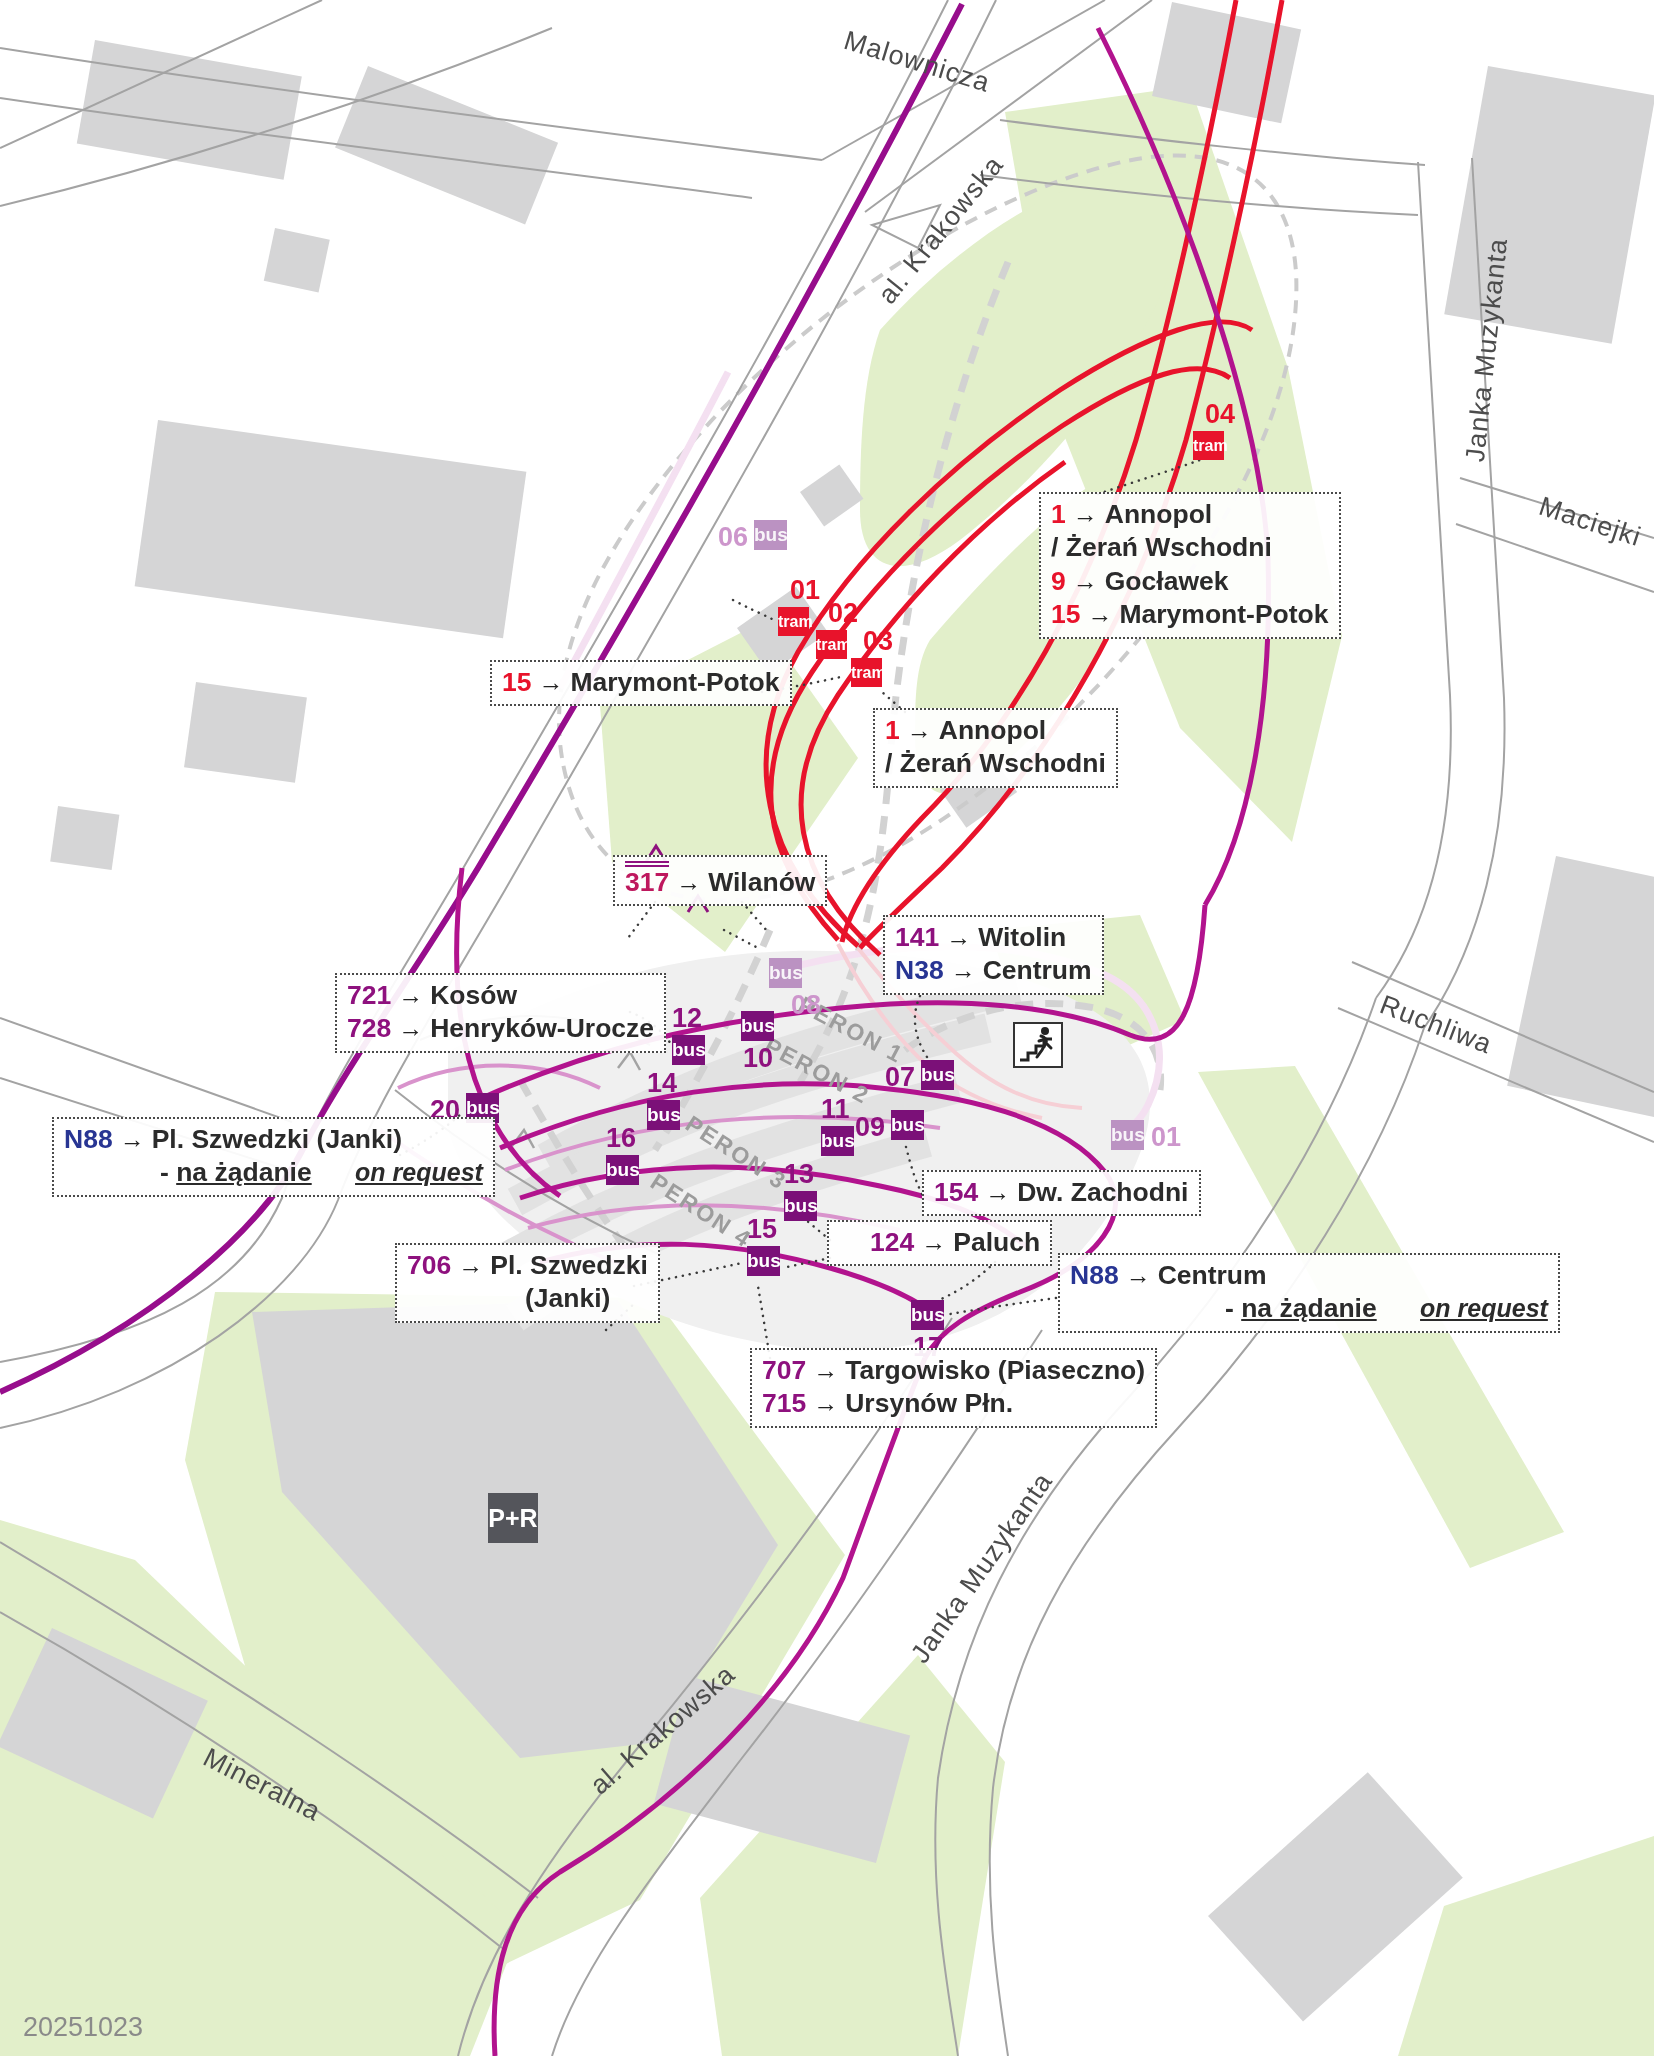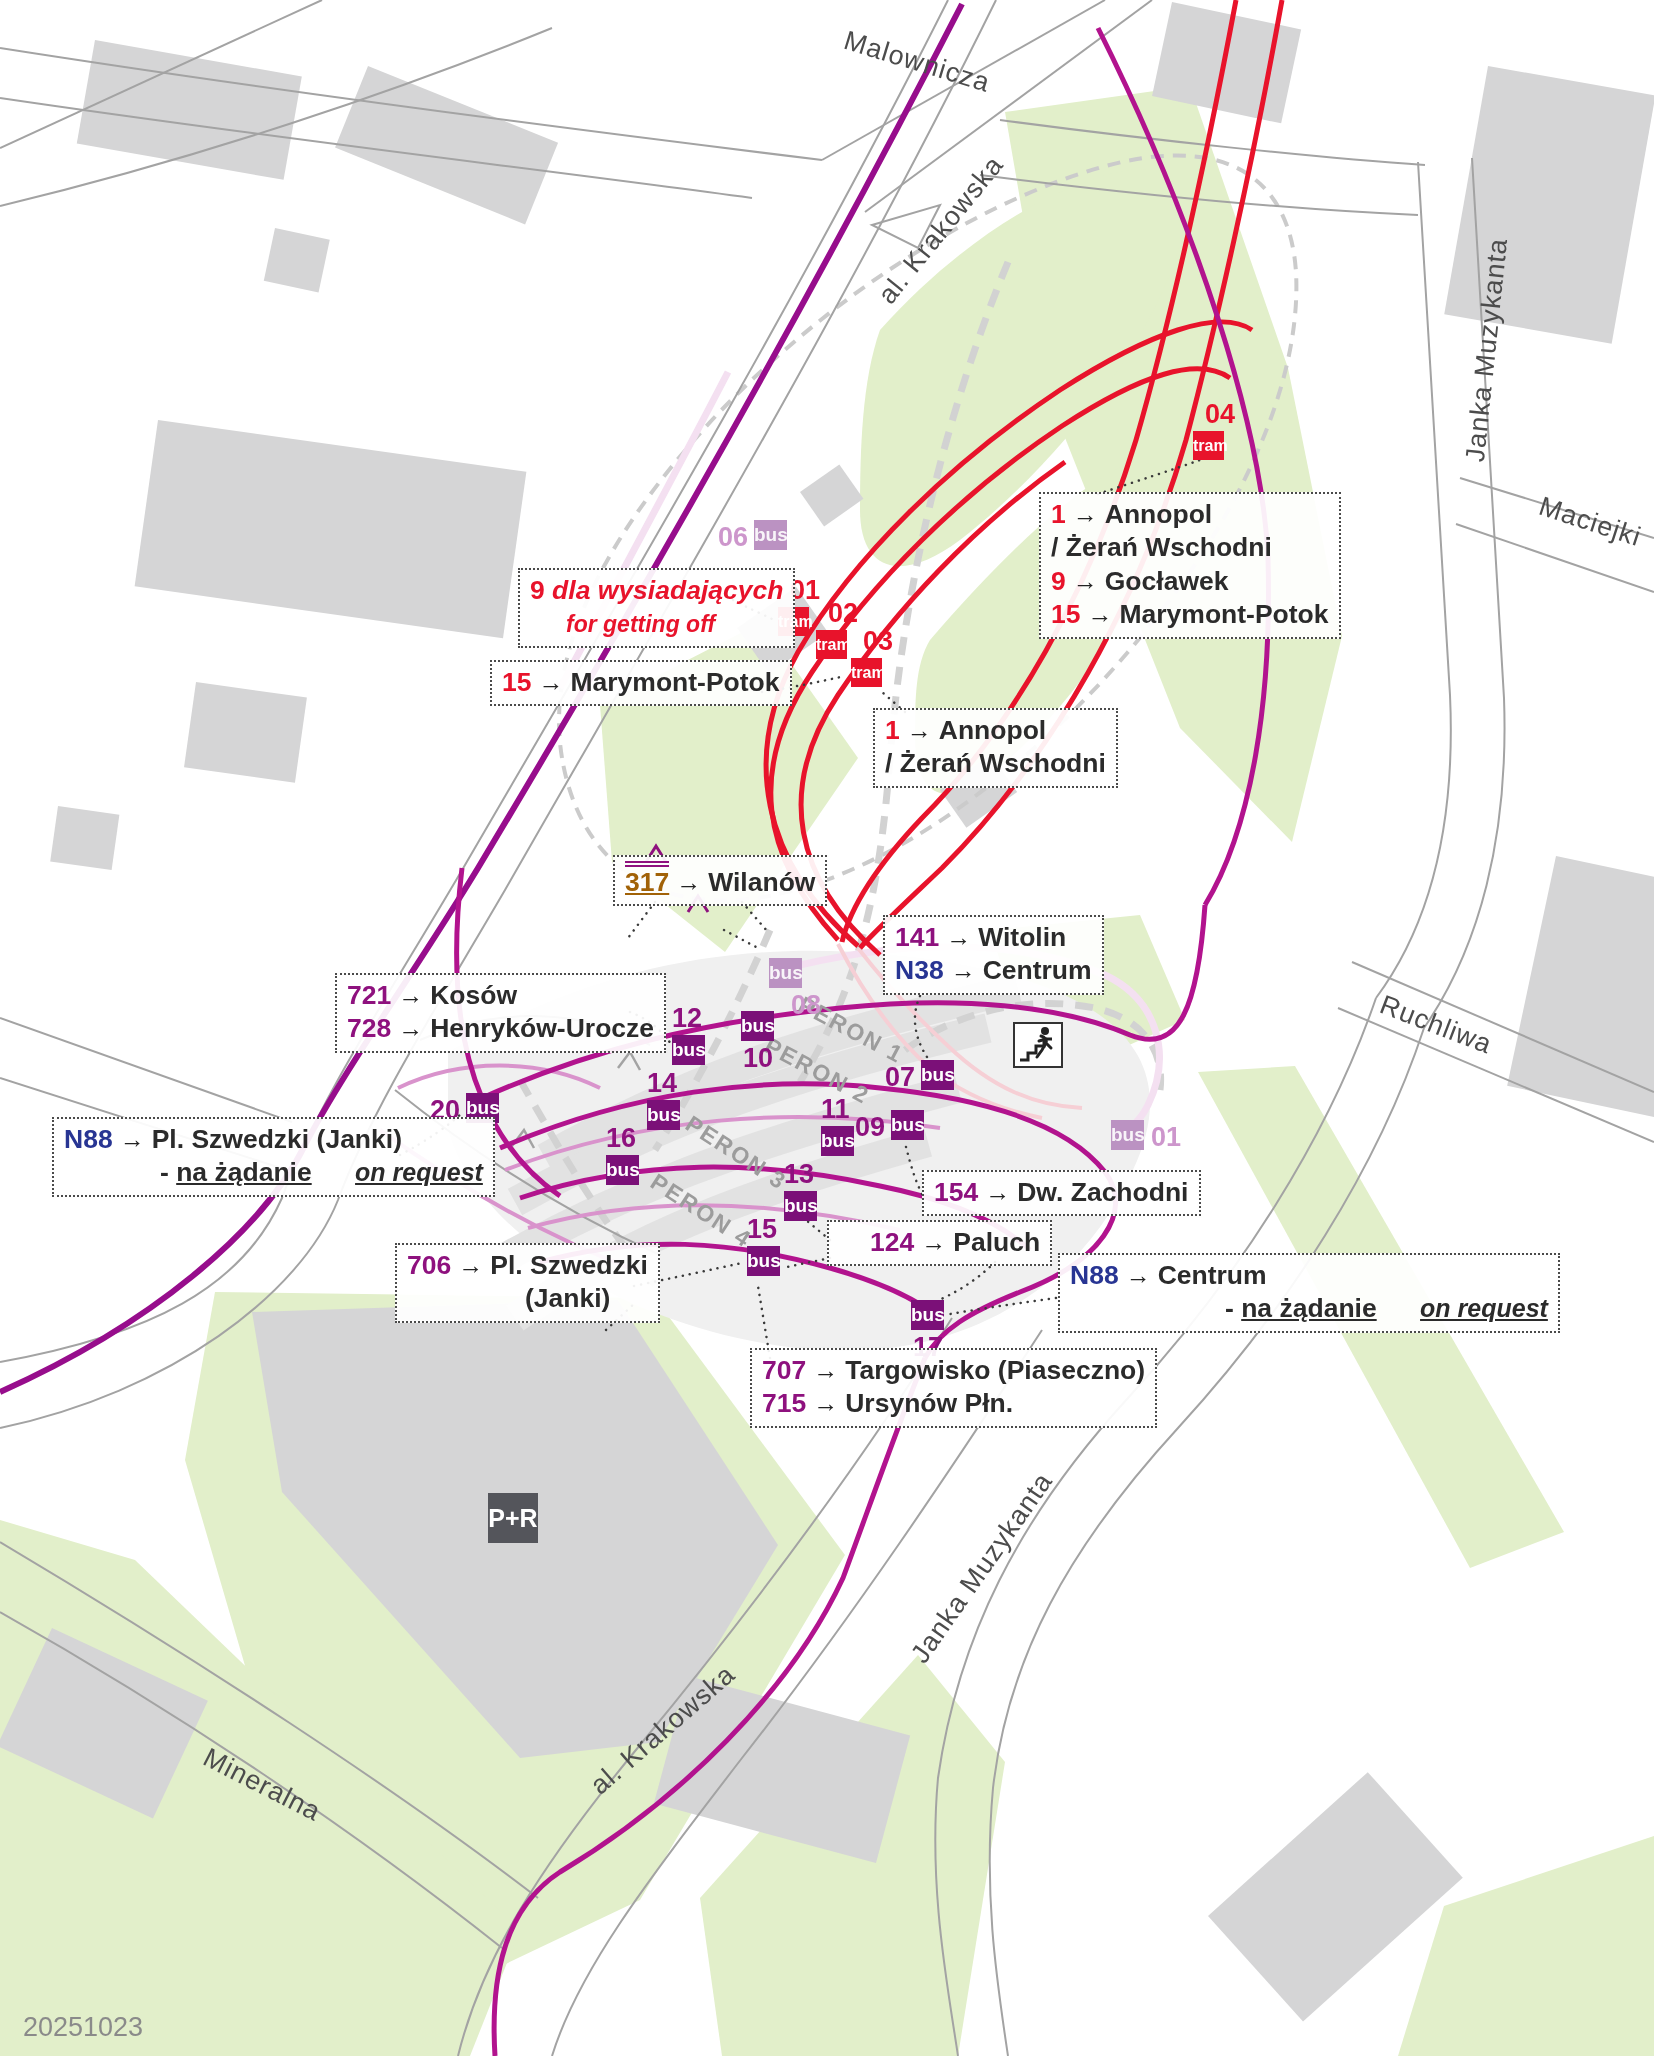--- a/index.html
+++ b/index.html
@@ -26,21 +26,21 @@
   .np-belowr{top:calc(100% + 4px);left:22px;}
   .np-left{right:calc(100% + 6px);top:4px;}
   .np-right{left:calc(100% + 7px);top:4px;}
 
   .dlabel{position:absolute;background:rgba(255,255,255,.93);border:2.5px dotted #4a4a4a;
           padding:4px 10px 5px;font-size:26.5px;font-weight:bold;color:#2b2b2b;line-height:1.26;}
   .dline{white-space:pre;}
   .s-red{color:#E8132B;}
   .s-pur{color:#8E117E;}
   .s-navy{color:#283593;}
-  .s-po{color:#a16207;display:inline-block;border-top:6px double #8E117E;padding-top:2px;line-height:1;text-decoration:underline;}
+  .s-po{color:#be185d;display:inline-block;border-top:6px double #8E117E;padding-top:2px;line-height:1;}
   .s-arrow{color:#222;font-size:25px;padding:0 7px;}
   .s-dest{}
   .s-itred{color:#E8132B;font-style:italic;}
   .s-itredsm{color:#E8132B;font-style:italic;font-size:23px;}
   .s-ub{text-decoration:underline;}
   .s-ui{font-style:italic;text-decoration:underline;font-size:25px;margin-left:36px;}
   .s-plain{}
 
   #pr-badge{position:absolute;left:488px;top:1493px;width:50px;height:50px;background:#54555B;
             color:#fff;font-weight:bold;font-size:25px;text-align:center;line-height:50px;}
@@ -283,24 +283,20 @@
       <div class="stop bus" style="left: 466px; top: 1093px;">
         <span class="badge">bus</span>
         <span class="num np-left">20</span>
       </div>
       <div class="dlabel" style="left: 1039px; top: 492px;">
         <div class="dline"><span class="s-red">1</span><span class="s-arrow">→</span><span class="s-dest">Annopol</span></div>
         <div class="dline"><span class="s-dest">/ Żerań Wschodni</span></div>
         <div class="dline"><span class="s-red">9</span><span class="s-arrow">→</span><span class="s-dest">Gocławek</span></div>
         <div class="dline"><span class="s-red">15</span><span class="s-arrow">→</span><span class="s-dest">Marymont-Potok</span></div>
       </div>
-      <div class="dlabel" style="left: 518px; top: 568px;">
-        <div class="dline"><span class="s-red">9</span><span class="s-itred"> dla wysiadających</span></div>
-        <div class="dline" style="margin-left: 36px;"><span class="s-itredsm">for getting off</span></div>
-      </div>
       <div class="dlabel" style="left: 490px; top: 660px;">
         <div class="dline"><span class="s-red">15</span><span class="s-arrow">→</span><span class="s-dest">Marymont-Potok</span></div>
       </div>
       <div class="dlabel" style="left: 873px; top: 708px;">
         <div class="dline"><span class="s-red">1</span><span class="s-arrow">→</span><span class="s-dest">Annopol</span></div>
         <div class="dline"><span class="s-dest">/ Żerań Wschodni</span></div>
       </div>
       <div class="dlabel" style="left: 613px; top: 855px;">
         <div class="dline"><span class="s-po">317</span><span class="s-arrow">→</span><span class="s-dest">Wilanów</span></div>
       </div>

